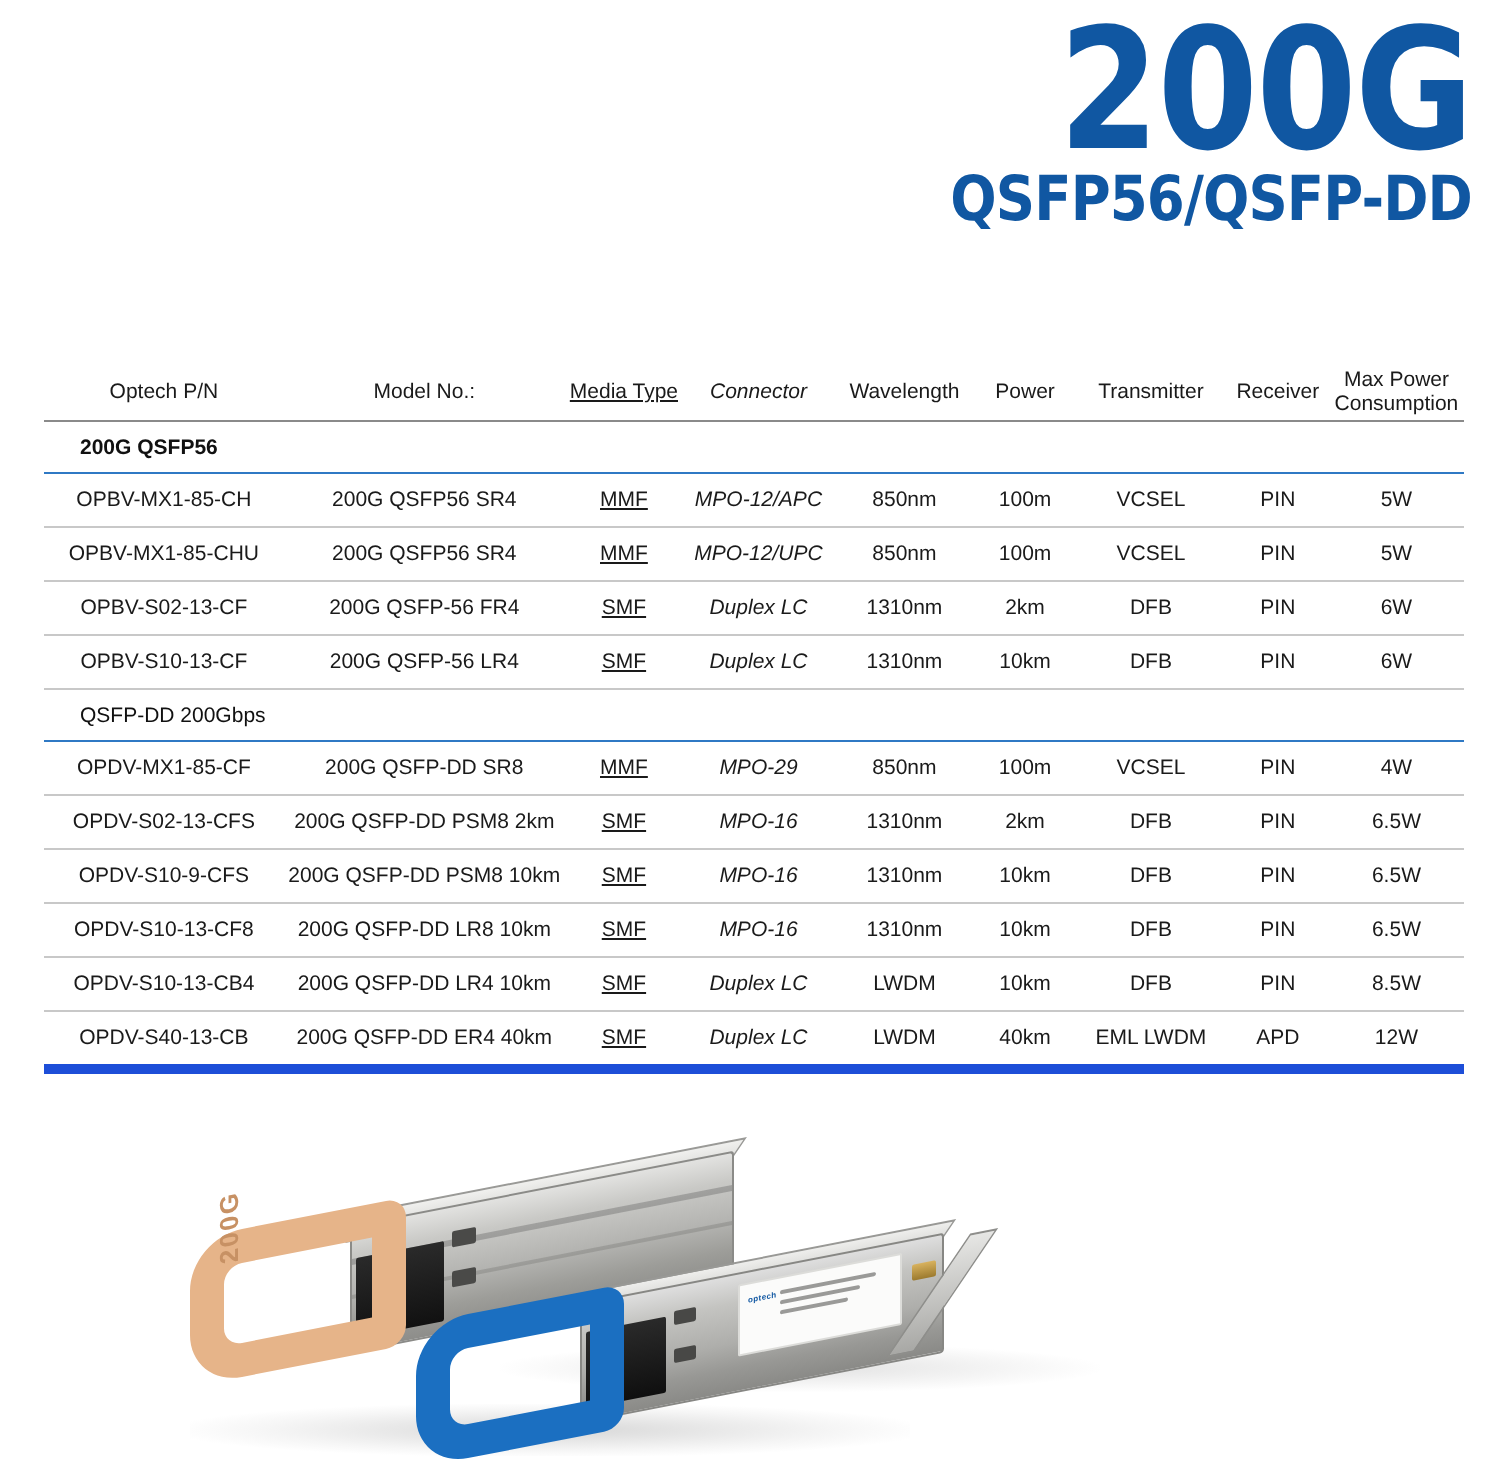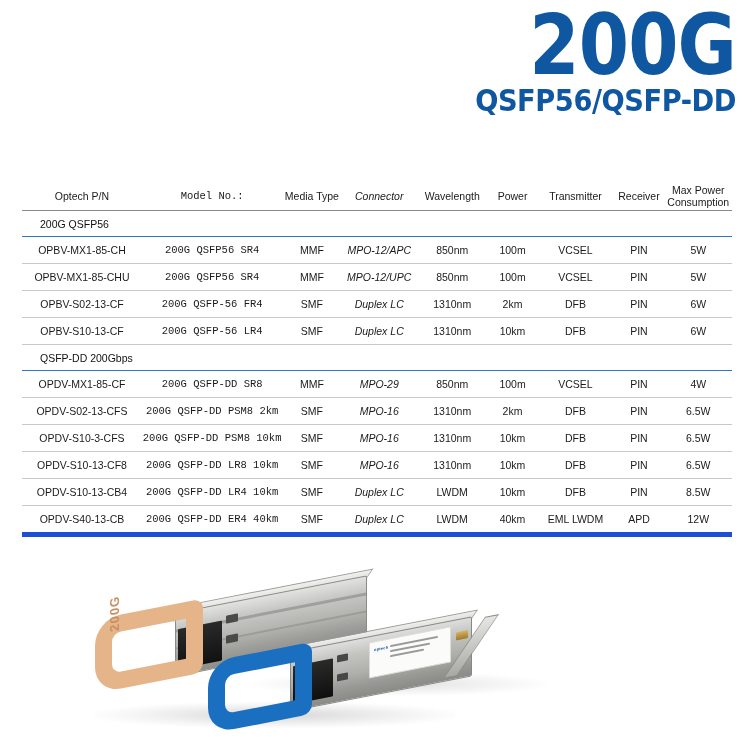--- a/index.html
+++ b/index.html
@@ -88,26 +88,26 @@
     border-bottom: 5px solid #1d4ed8;
   }
   tbody tr.section-row td {
     height: 25px;
     text-align: left;
     padding-left: 18px;
     border-bottom: 1px solid #2f79c4;
     color: #111;
   }
   tbody tr.section-row.bold td {
-    font-weight: normal;
+    font-weight: bold;
   }
   
   .c-pn      { width: 128px; }
-  .c-model   { width: 150px; font-family: Liberation Mono, monospace; }
-  .c-media   { width: 62px; }
+  .c-model   { width: 150px; }
+  .c-media   { width: 62px; text-decoration: underline; }
   .c-conn    { width: 78px; font-style: italic; }
   .c-wave    { width: 72px; }
   .c-reach   { width: 52px; }
   .c-trans   { width: 78px; }
   .c-recv    { width: 52px; }
   .c-power   { width: 68px; }
 
   
   .photo {
     position: absolute;
@@ -432,21 +432,21 @@
           <td class="c-model">200G QSFP-DD PSM8 2km</td>
           <td class="c-media">SMF</td>
           <td class="c-conn">MPO-16</td>
           <td class="c-wave">1310nm</td>
           <td class="c-reach">2km</td>
           <td class="c-trans">DFB</td>
           <td class="c-recv">PIN</td>
           <td class="c-power">6.5W</td>
         </tr>
         <tr class="data-row">
-          <td class="c-pn">OPDV-S10-3-CFS</td>
+          <td class="c-pn">OPDV-S10-9-CFS</td>
           <td class="c-model">200G QSFP-DD PSM8 10km</td>
           <td class="c-media">SMF</td>
           <td class="c-conn">MPO-16</td>
           <td class="c-wave">1310nm</td>
           <td class="c-reach">10km</td>
           <td class="c-trans">DFB</td>
           <td class="c-recv">PIN</td>
           <td class="c-power">6.5W</td>
         </tr>
         <tr class="data-row">

